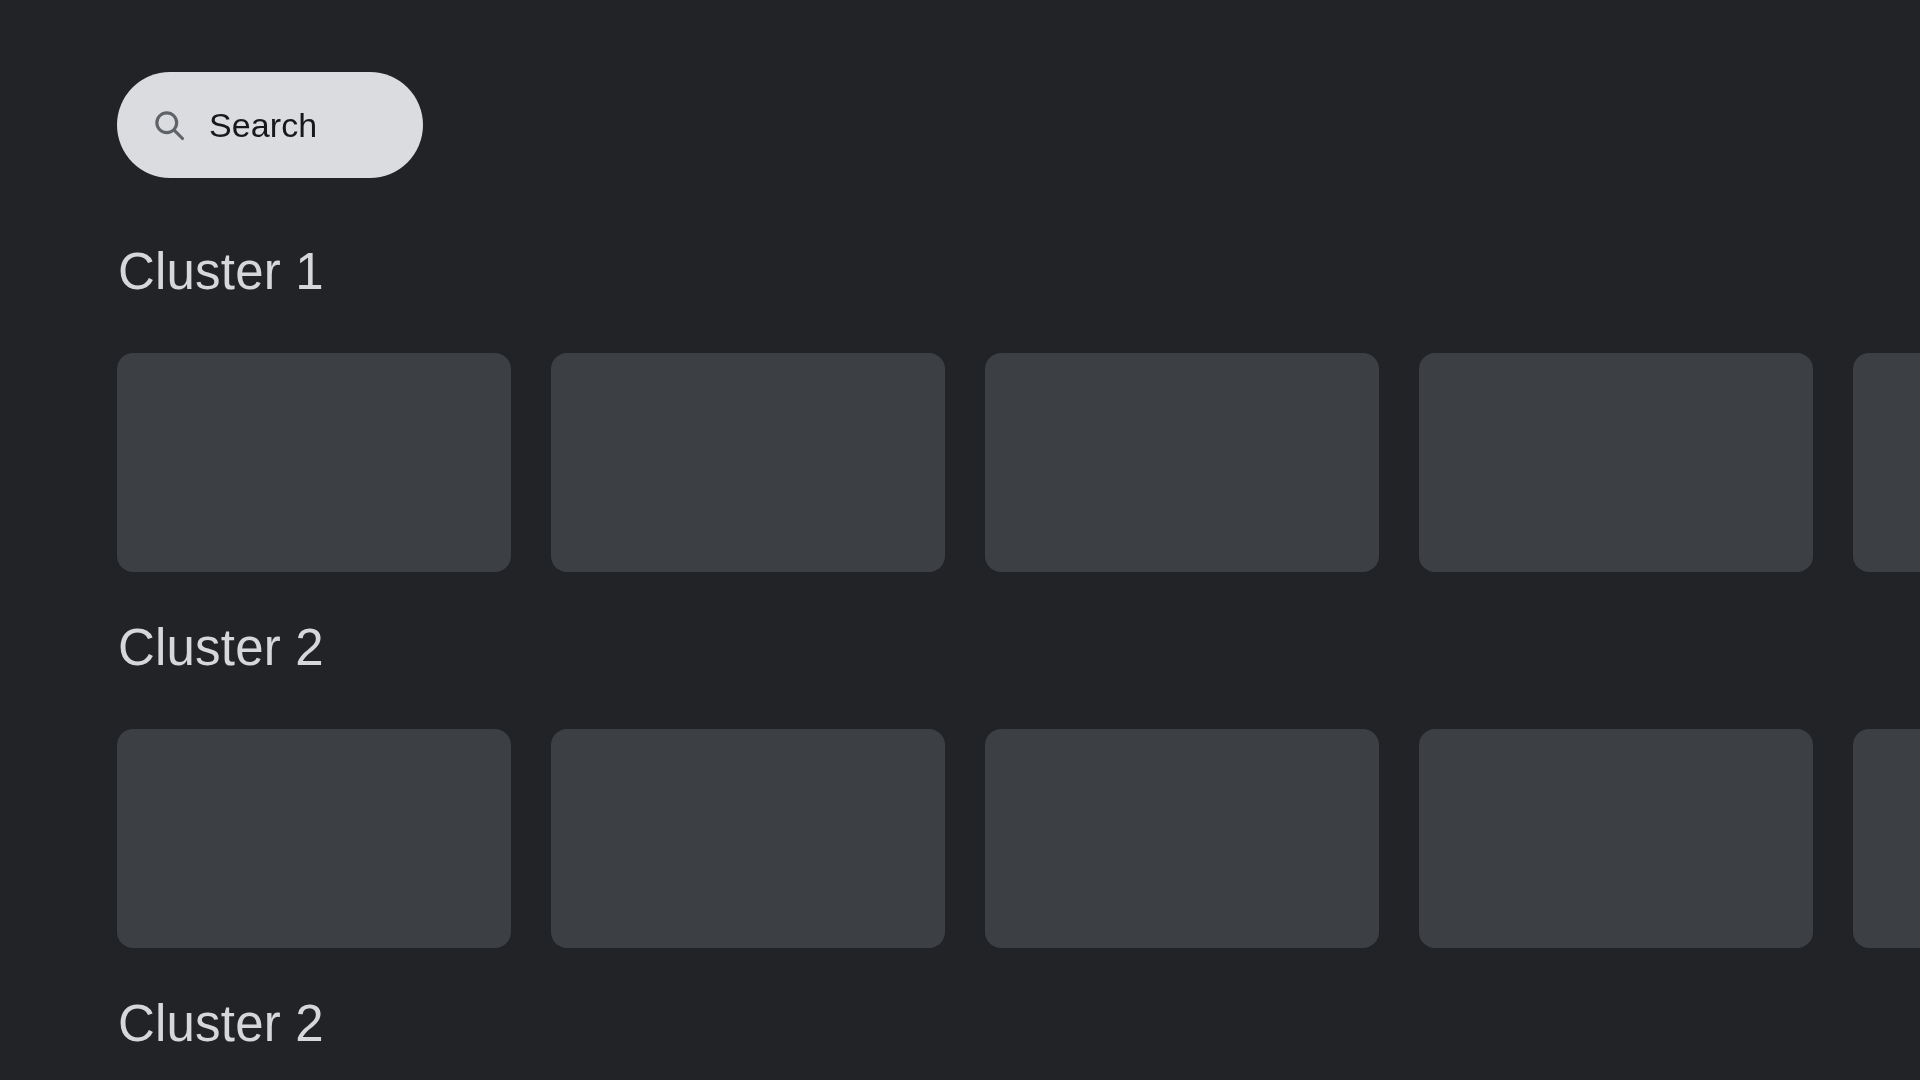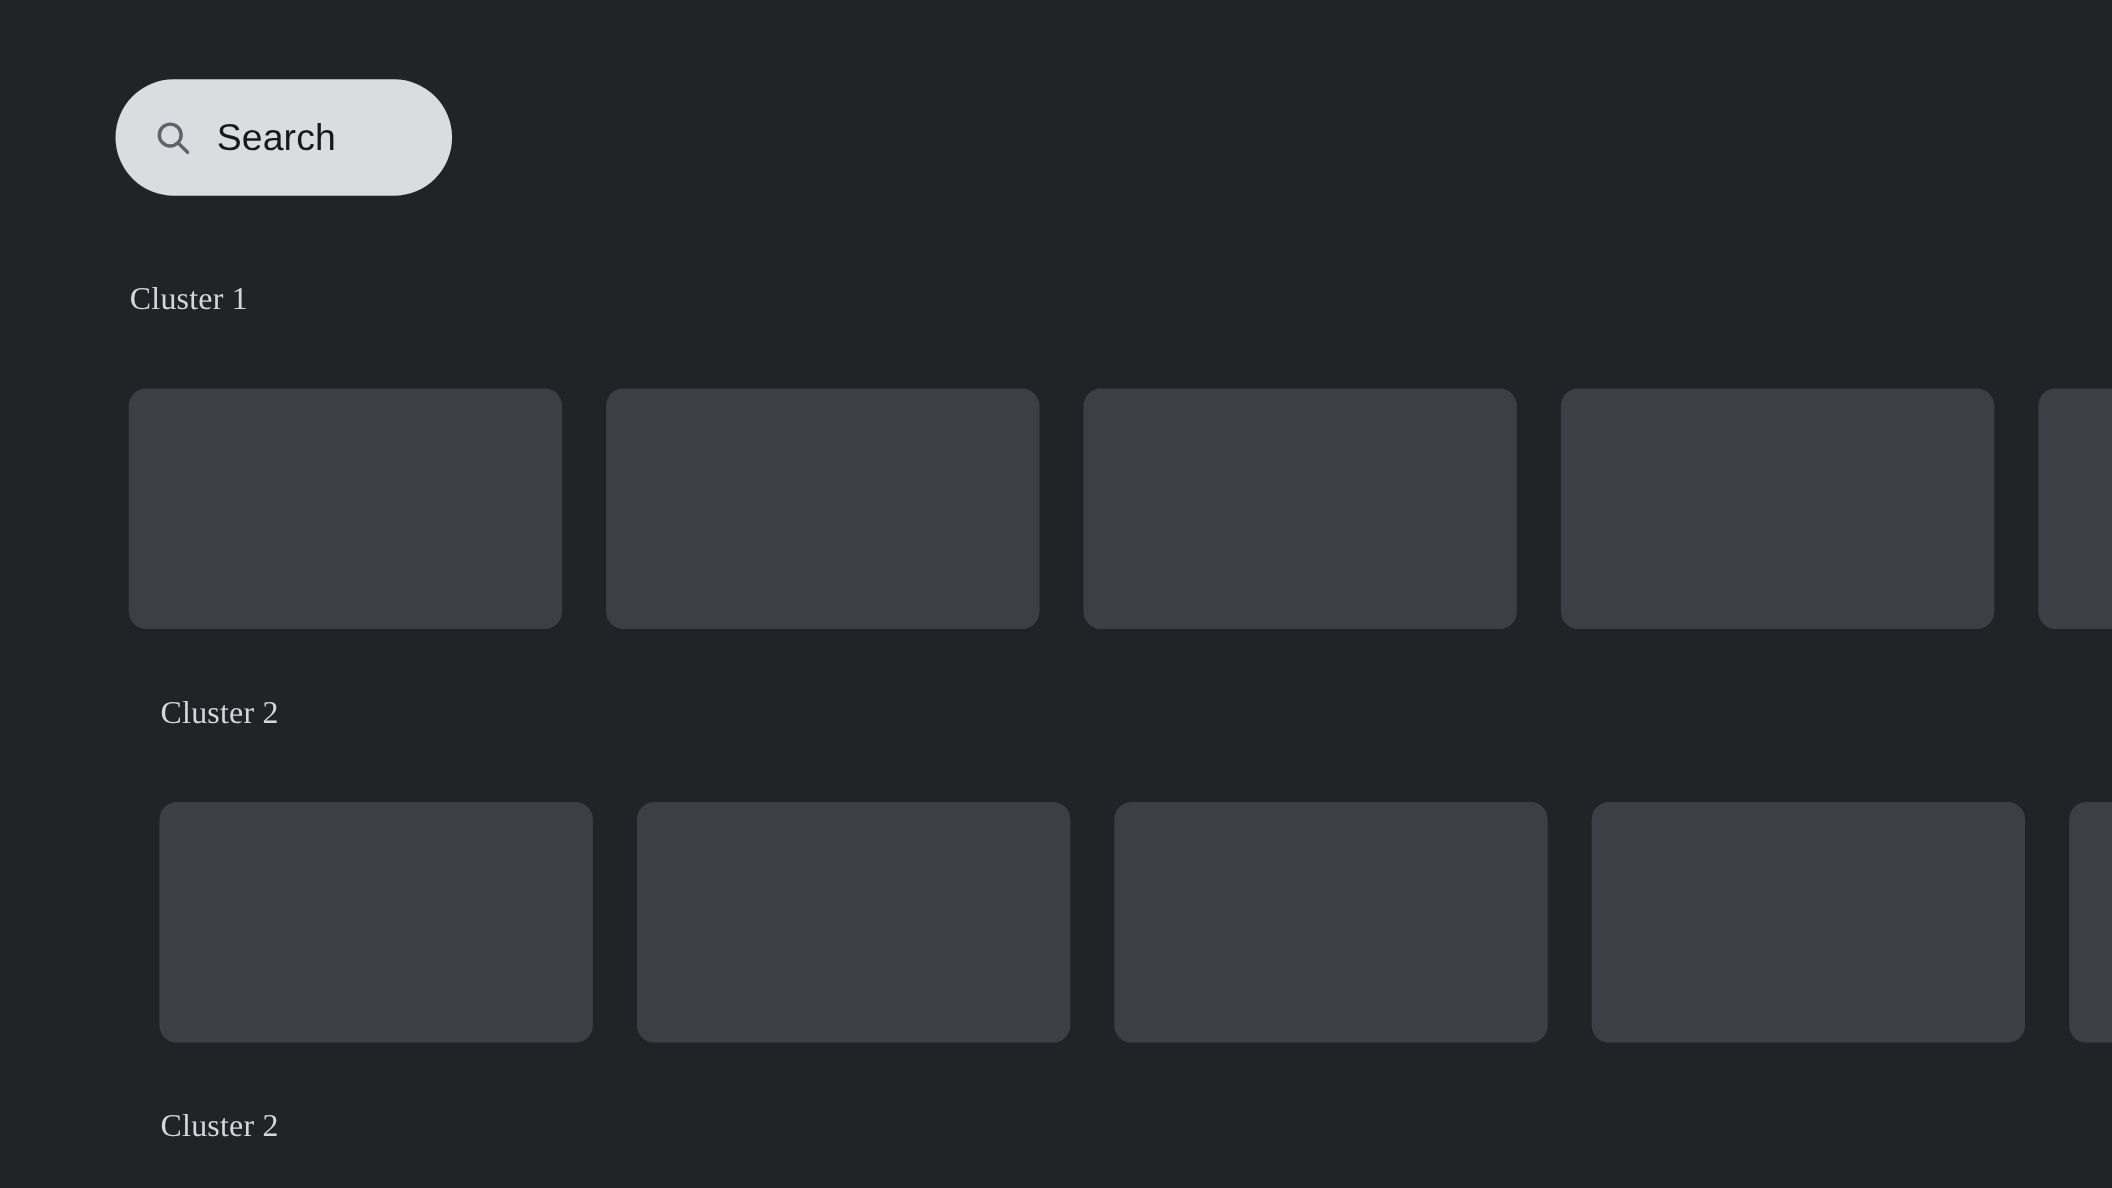--- a/index.html
+++ b/index.html
@@ -21,21 +21,21 @@
     position: relative;
     width: 1920px;
     height: 1080px;
     background: #212327;
     overflow: hidden;
   }
 
   
   .search-bar {
     position: absolute;
-    left: 105px;
+    left: 117px;
     top: 72px;
     width: 306px;
     height: 106px;
     display: flex;
     align-items: center;
     gap: 22px;
     padding: 0 34px;
     background: #dadce0;
     border-radius: 53px;
     cursor: text;
@@ -64,27 +64,26 @@
     position: absolute;
     left: 0;
     top: 248px;
     width: 1920px;
   }
 
   .cluster-section { position: relative; }
 
   .cluster-title {
     padding-left: 118px;
-    font-size: 29px;
+    font-size: 51px;
     line-height: 48px;
     font-weight: 400;
     color: #d5d7db;
     letter-spacing: 0.2px;
     white-space: nowrap;
-    font-family: Liberation Serif, serif;
   }
 
   .card-row {
     display: flex;
     flex-wrap: nowrap;
     gap: 40px;
     padding-left: 117px;
     margin-top: 57px;
     overflow: hidden;
   }
@@ -92,21 +91,21 @@
   .card {
     flex: 0 0 394px;
     width: 394px;
     height: 219px;
     background: #3c4044;
     border-radius: 16px;
     cursor: pointer;
   }
 
   
-  .cluster-section + .cluster-section { margin-top: 52px; padding-left: 28px; }
+  .cluster-section + .cluster-section { margin-top: 52px; }
 </style>
 </head>
 <body>
 
 <div class="screen">
 
   <div class="search-bar">
     <span class="search-icon">
       <svg viewBox="0 0 24 24" fill="none" xmlns="http://www.w3.org/2000/svg" aria-hidden="true">
         <circle cx="10.5" cy="10.5" r="6.6" stroke="currentColor" stroke-width="2.1"></circle>

